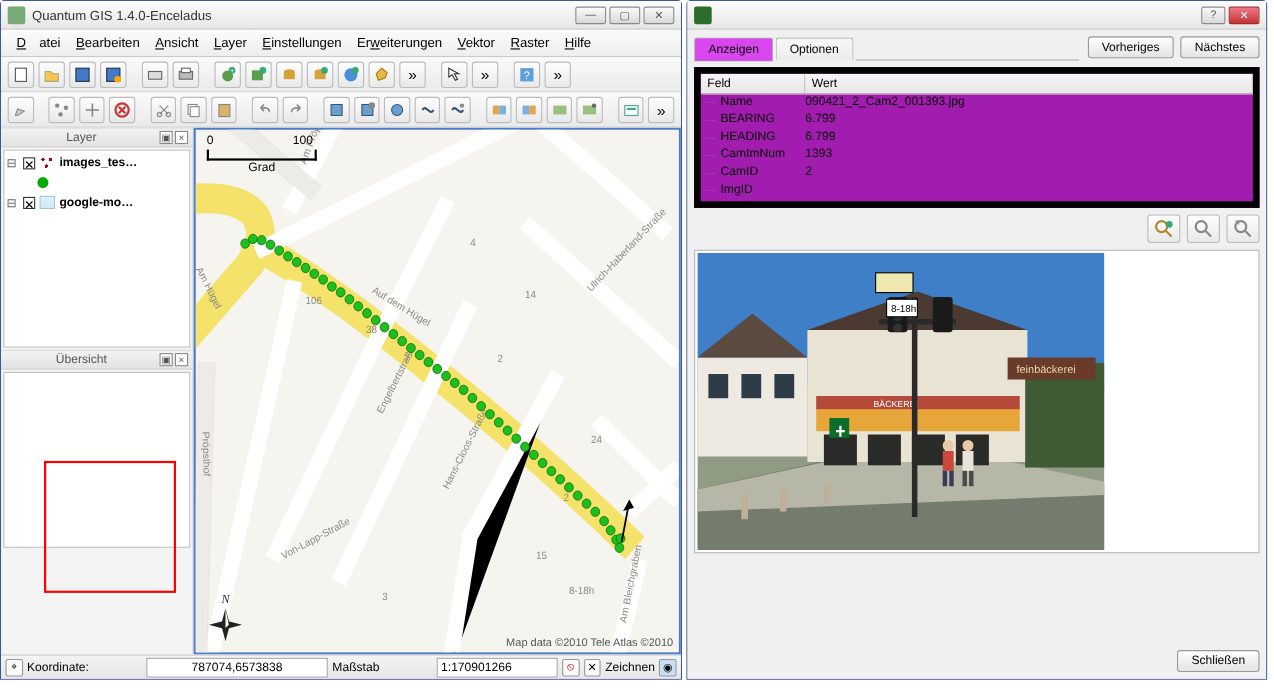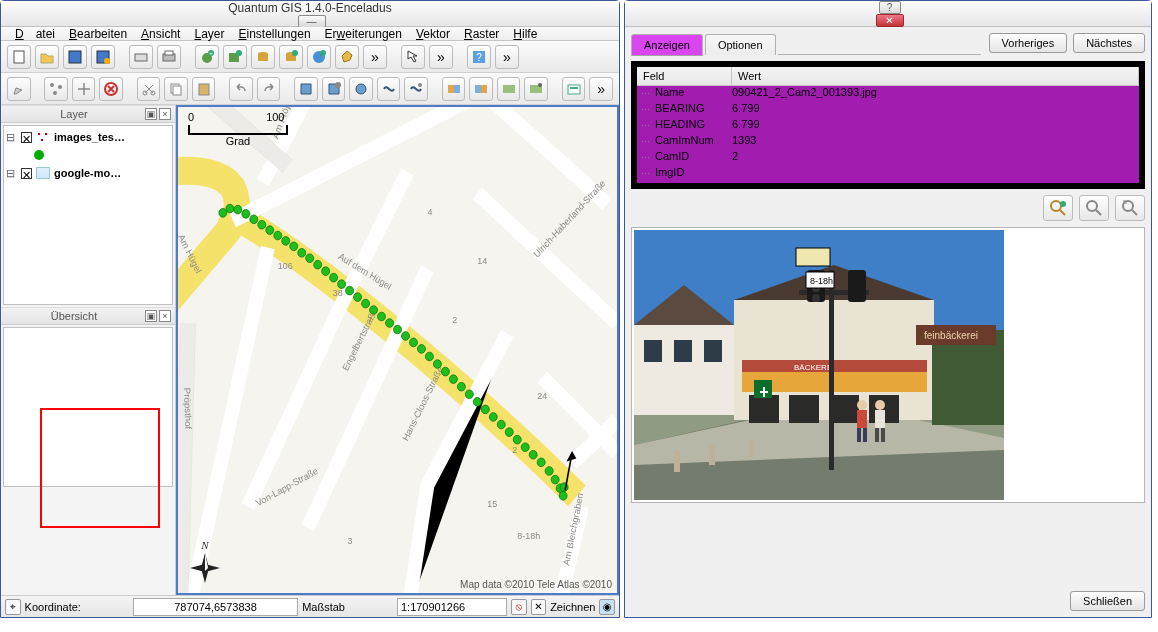--- a/index.html
+++ b/index.html
@@ -25,30 +25,29 @@
   .browser-window { width: 528px; height: 618px; }
   .titlebar {
     height: 26px;
     background: linear-gradient(#fdfdfd, #e6e6e6);
     display: flex;
     align-items: center;
     padding: 0 6px;
     font-size: 12px;
     color: #333;
     border-bottom: 1px solid #c0c0c0;
-    flex-direction: column;
   }
   .titlebar .appicon { width: 16px; height: 16px; margin-right: 6px; background:#7a7; border-radius:2px; }
   .titlebar .browser-icon { background:#2a6e2a; }
   .titlebar .spacer { flex:1; }
   .winbtn { width: 28px; height: 16px; border:1px solid #8a8a8a; background:linear-gradient(#fafafa,#d9d9d9); border-radius:2px; margin-left:3px; display:flex; align-items:center; justify-content:center; font-size:10px; color:#555; }
   .winbtn.close { background:linear-gradient(#e78,#c43434); color:#fff; border-color:#a02a2a;}
   .winbtn.help { width:22px; }
   .menubar {
-    height: 14px;
+    height: 25px;
     background: linear-gradient(#fbfbfb,#eee);
     border-bottom:1px solid #c6c6c6;
     display:flex;
     align-items:center;
     padding: 0 8px;
     font-size:12px;
     gap:2px;
   }
   .menubar span { padding: 2px 6px; cursor:default; }
   .menubar span u { text-decoration: underline; }

